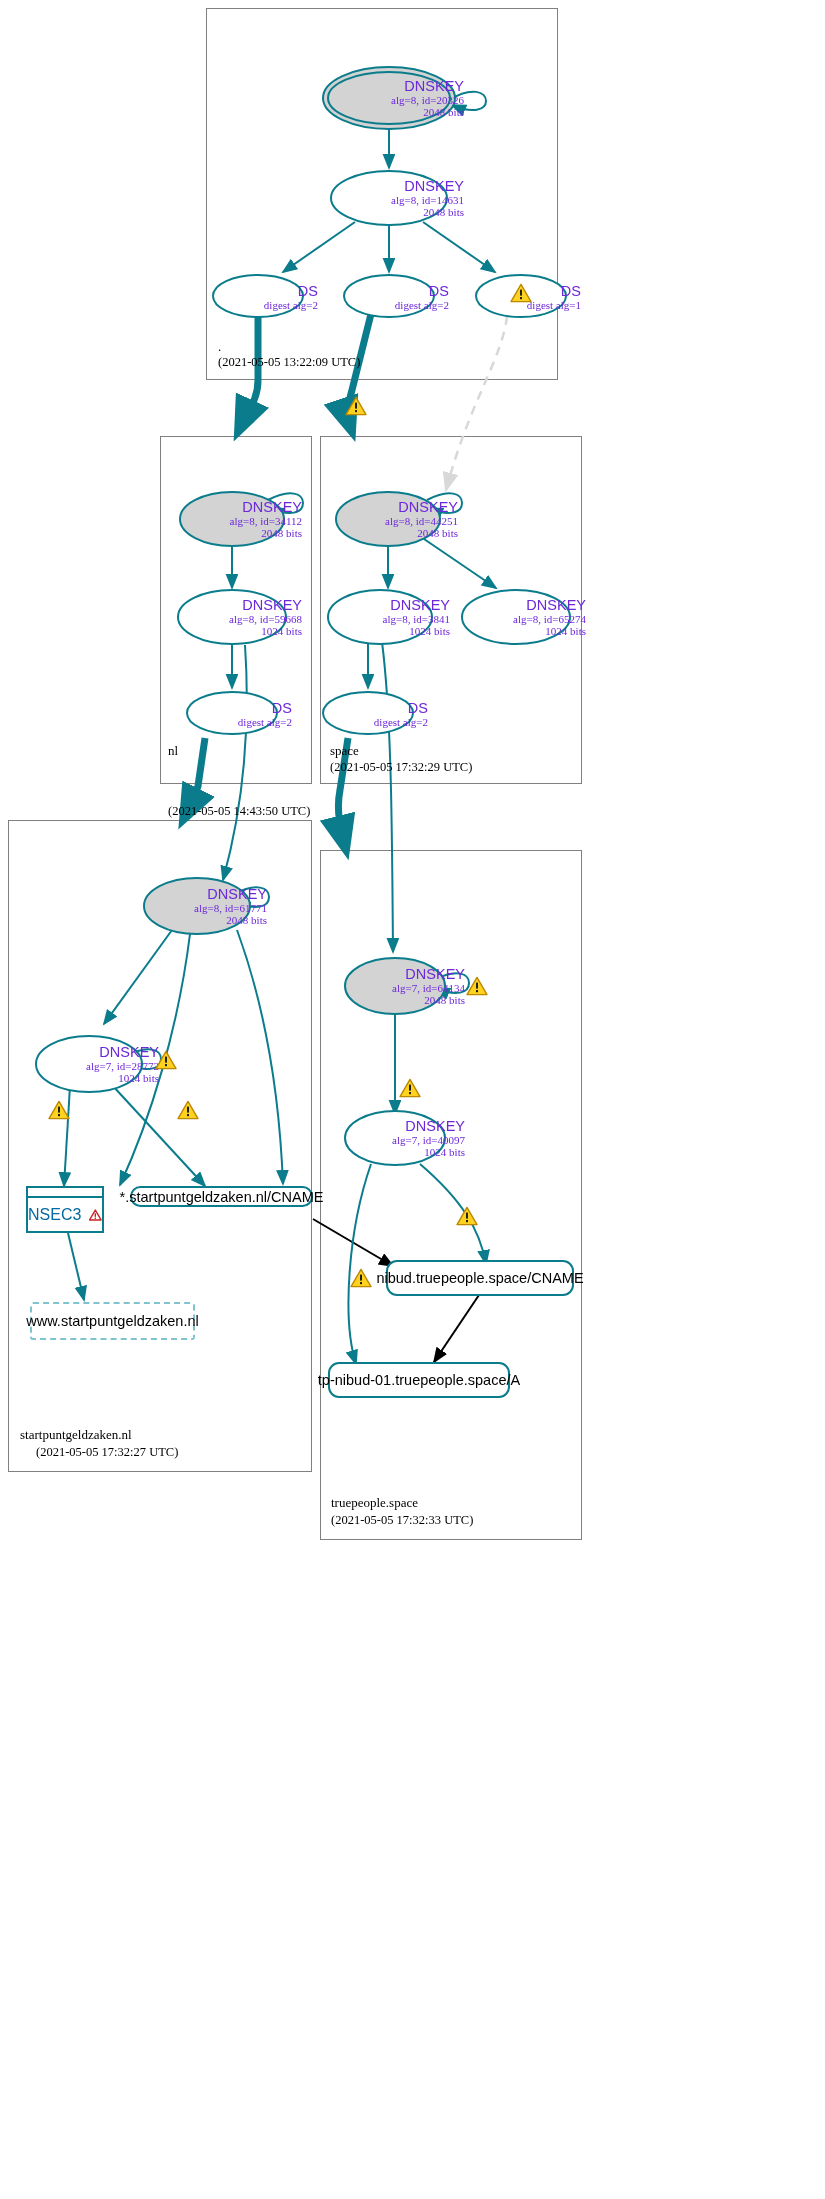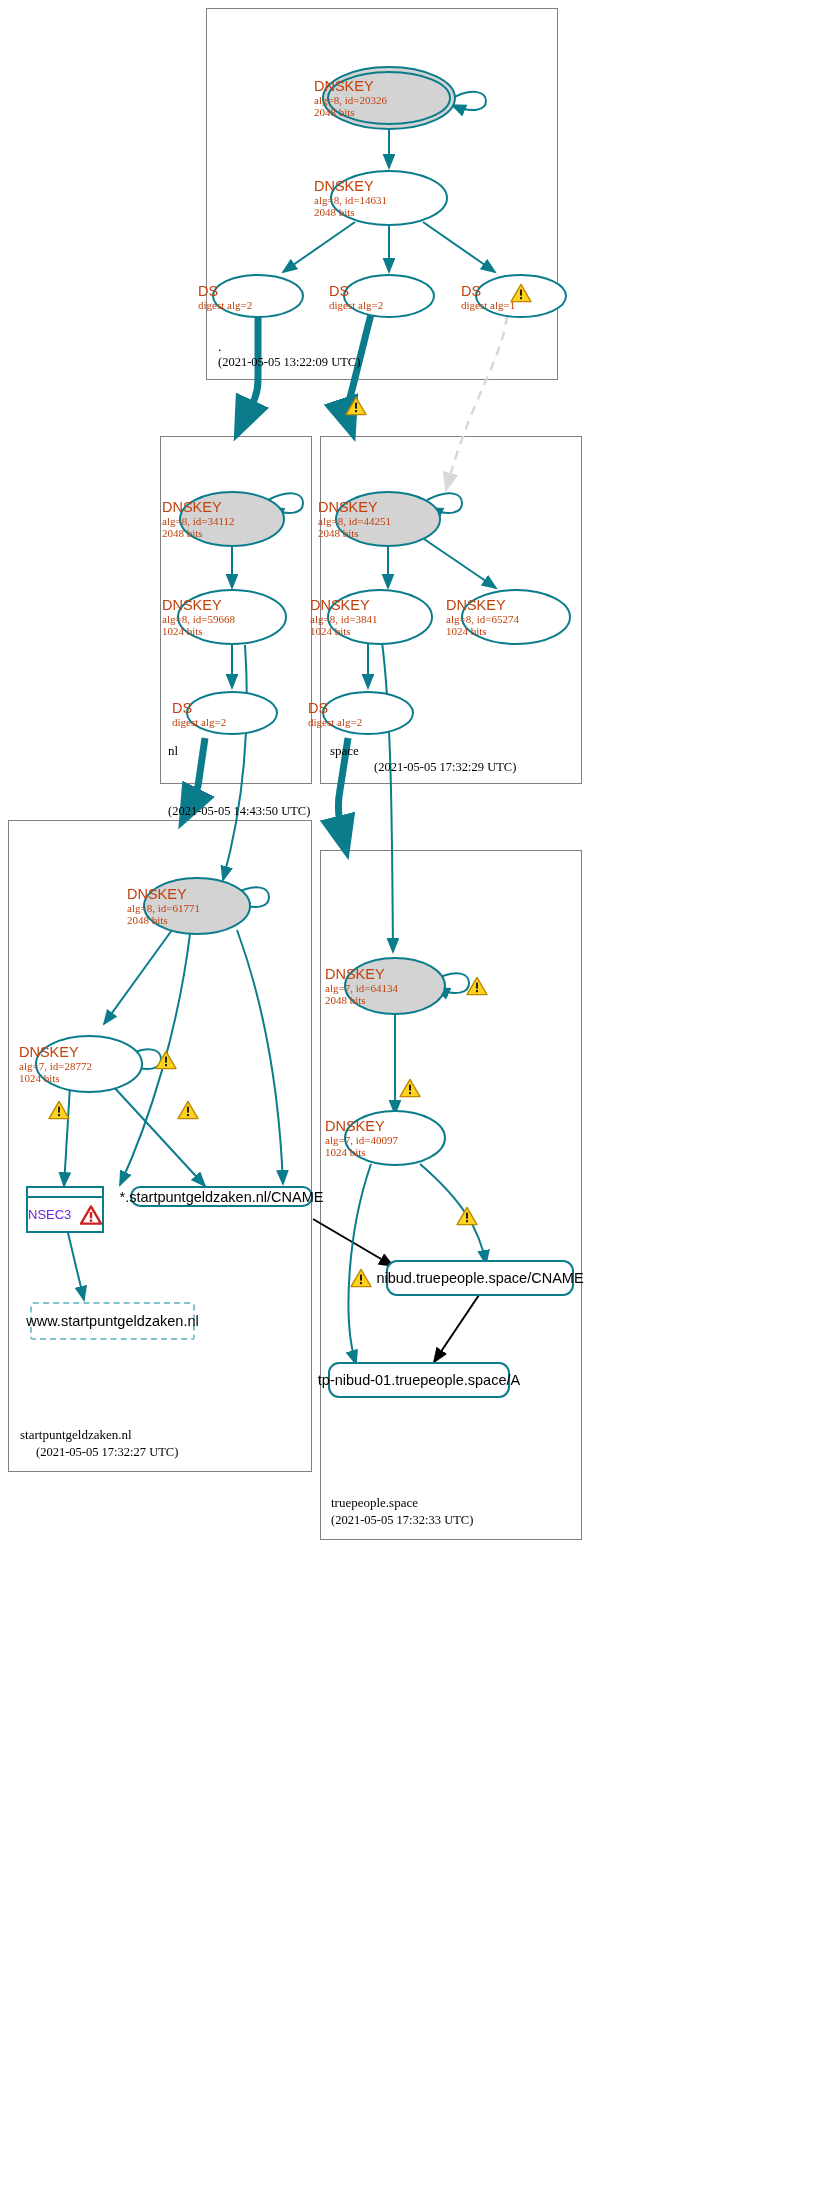--- a/index.html
+++ b/index.html
@@ -39,22 +39,22 @@
   .zonets {
     position: absolute;
     font-family: "Liberation Serif", serif;
     font-size: 12.5px;
     color: #000000;
     white-space: nowrap;
   }
   
   .nodetext {
     position: absolute;
-    text-align: left;
-    color: #c2410c;
+    text-align: right;
+    color: #6d28d9;
     pointer-events: none;
     line-height: 1.08;
   }
   .nodetext .t1 {
     font-family: "Liberation Sans", sans-serif;
     font-size: 14.5px;
     display: block;
   }
   .nodetext .t2, .nodetext .t3 {
     font-family: "Liberation Serif", serif;
@@ -90,25 +90,25 @@
   }
   .nsec3box .cap {
     height: 10px;
     border-bottom: 2px solid #0a7c8c;
     box-sizing: border-box;
   }
   .nsec3box .body {
     flex: 1;
     display: flex;
     align-items: center;
-    justify-content: space-between;
+    justify-content: flex-start;
     gap: 8px;
     font-family: "Liberation Sans", sans-serif;
-    font-size: 13px;
-    color: #6d28d9;
+    font-size: 16px;
+    color: #0369a1;
   }
   .warn {
     position: absolute;
     width: 22px;
     height: 20px;
     pointer-events: none;
   }
   .warn.inline {
     position: relative;
     display: inline-block;
@@ -410,21 +410,21 @@
     <rect x="10" y="14" width="2" height="2.2" fill="#222222"></rect>
   </svg>
 
   <div class="zonelabel" style="left:218px; top:339px;">.</div>
   <div class="zonets" style="left:218px; top:355px;">(2021-05-05 13:22:09 UTC)</div>
 
   <div class="zonelabel" style="left:168px; top:743px;">nl</div>
   <div class="zonets" style="left:168px; top:804px;">(2021-05-05 14:43:50 UTC)</div>
 
   <div class="zonelabel" style="left:330px; top:743px;">space</div>
-  <div class="zonets" style="left:330px; top:760px;margin-left:44px;">(2021-05-05 17:32:29 UTC)</div>
+  <div class="zonets" style="left:330px; top:760px;">(2021-05-05 17:32:29 UTC)</div>
 
   <div class="zonelabel" style="left:20px; top:1427px;">startpuntgeldzaken.nl</div>
   <div class="zonets" style="left:36px; top:1445px;">(2021-05-05 17:32:27 UTC)</div>
 
   <div class="zonelabel" style="left:331px; top:1495px;">truepeople.space</div>
   <div class="zonets" style="left:331px; top:1513px;">(2021-05-05 17:32:33 UTC)</div>
 
 </div>
 
 </body></html>

